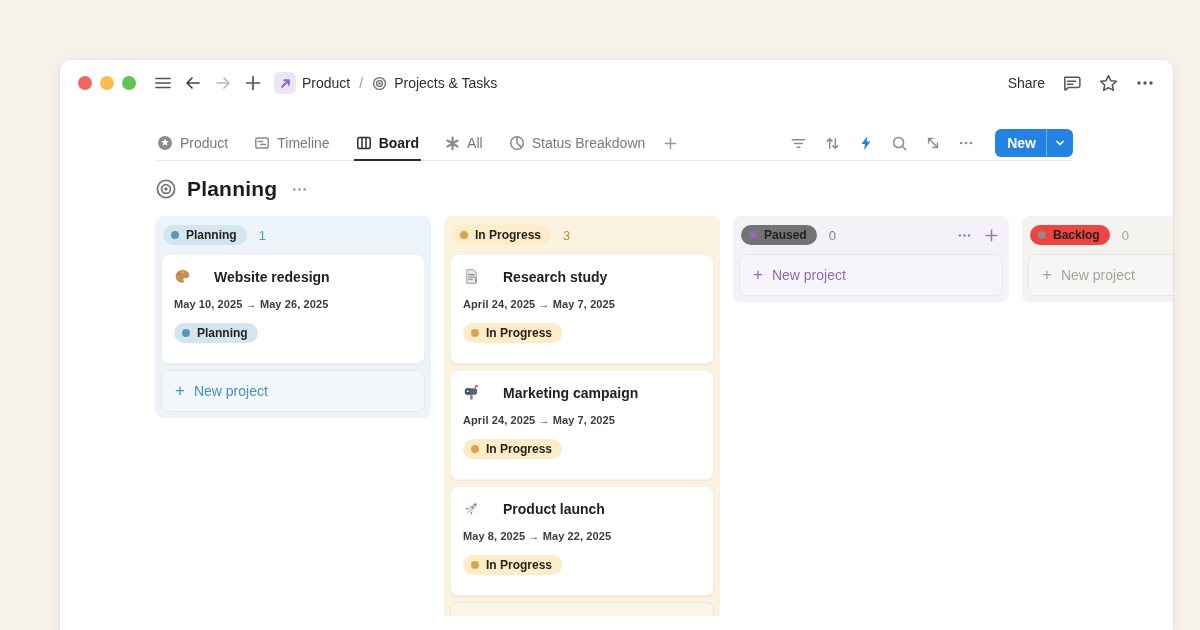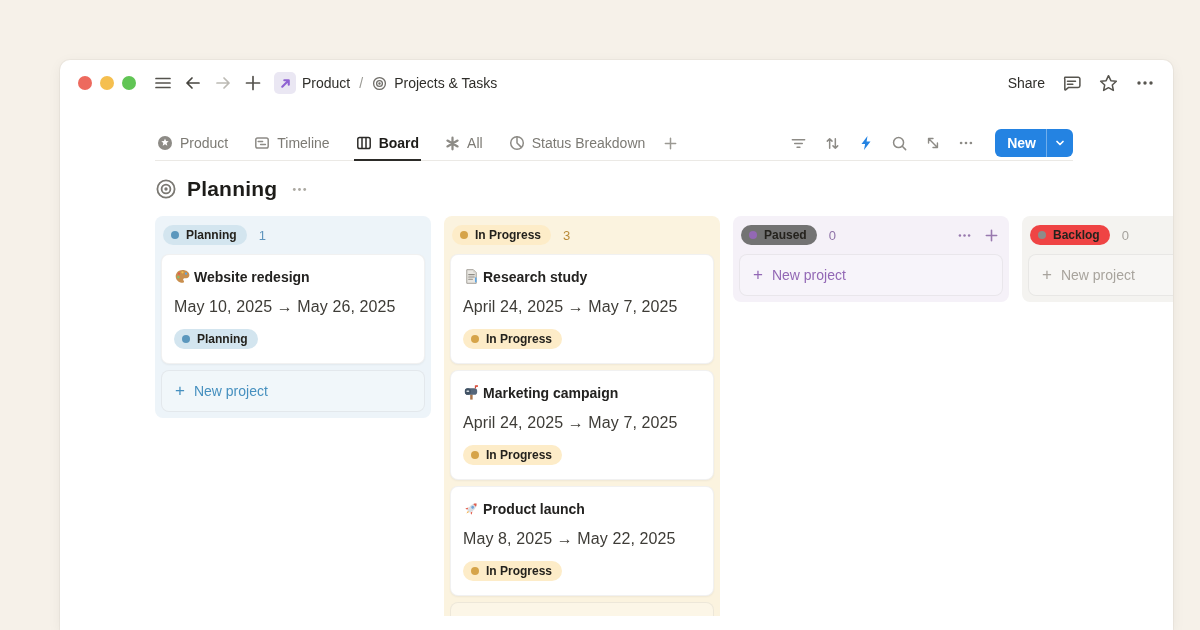--- a/index.html
+++ b/index.html
@@ -73,23 +73,23 @@
   .count-blue { color:#5f94bd; } .count-yellow { color:#b98b39; } .count-purple { color:#8f74a8; } .count-gray { color:#a5a29d; }
   .head-actions { margin-left:auto; display:flex; align-items:center; gap:12px; color:#9879ae; }
   .head-actions .hi { display:flex; cursor:pointer; }
 
   .cards { display:flex; flex-direction:column; gap:6px; }
   .card {
     background:#fff; border:1px solid rgba(0,0,0,0.055); border-radius:8px;
     box-shadow:0 1px 2px rgba(20,20,18,0.05);
     height:110px; padding:13px 12px 12px; cursor:pointer;
   }
-  .card-title { display:flex; align-items:flex-end; gap:3px; margin-bottom:13px; }
+  .card-title { display:flex; align-items:flex-end; gap:23px; margin-bottom:13px; }
   .card-title .t { font-size:14px; font-weight:700; color:#232220; }
-  .card-date { font-size:16px; color:#3e3c37; margin-bottom:13px; letter-spacing:.1px; }
+  .card-date { font-size:11px; color:#3e3c37; margin-bottom:13px; letter-spacing:.1px;font-weight:bold; }
 
   .new-card {
     margin-top:6px; height:42px; border:1px solid rgba(0,0,0,0.06); border-radius:8px;
     display:flex; align-items:center; gap:9px; padding:0 13px; font-size:14px; cursor:pointer;
     background:rgba(255,255,255,0.25);
   }
   .new-card .plus { font-size:17px; line-height:1; margin-top:-1px; }
   .np-blue { color:#4690bf; } .np-yellow { color:#bd8f33; } .np-purple { color:#9368b5; } .np-gray { color:#a8a49d; }
   svg { display:block; }
 </style>

